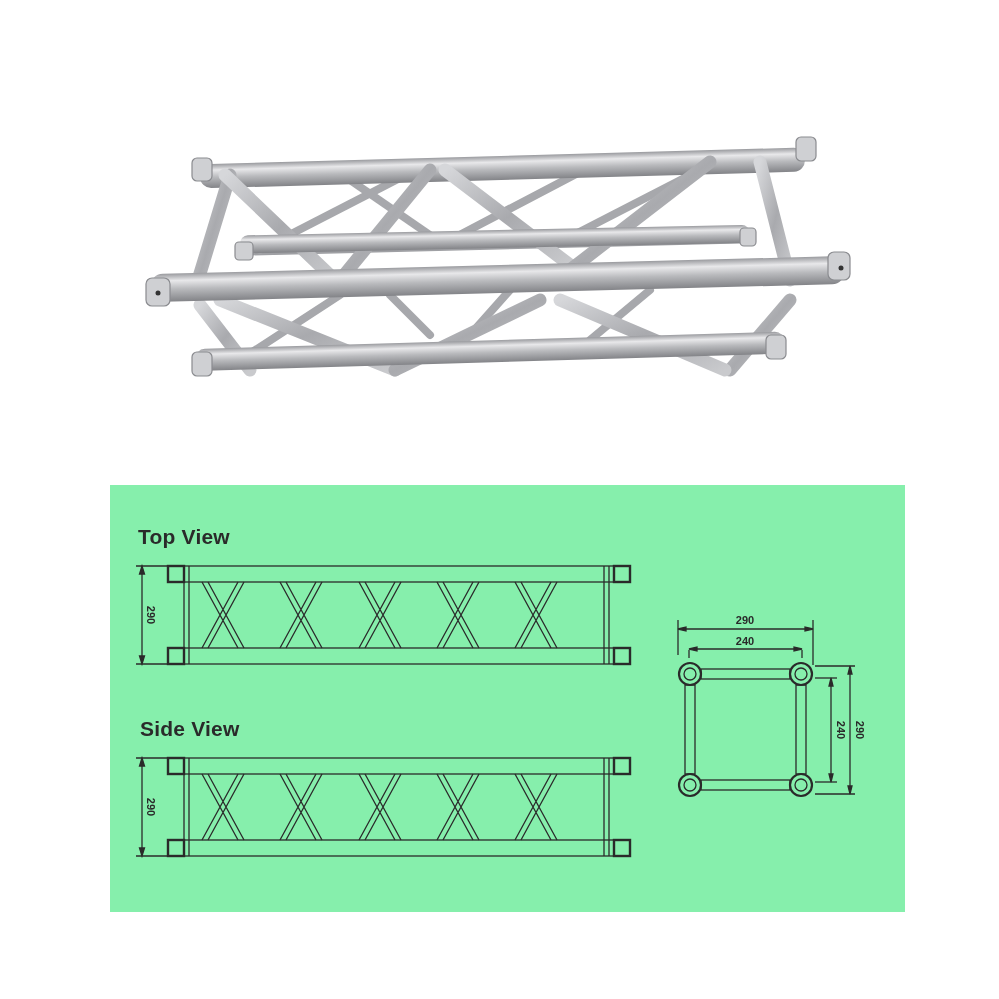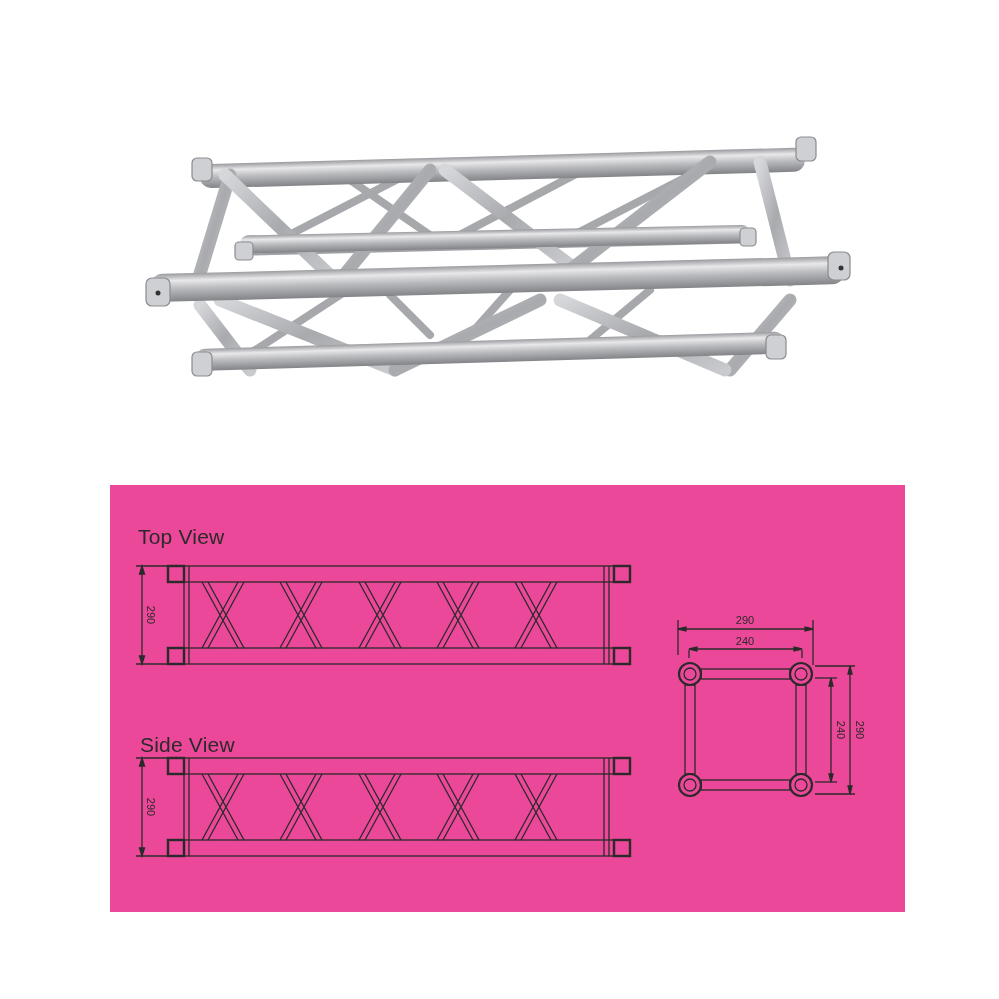--- a/index.html
+++ b/index.html
@@ -1,18 +1,18 @@
 <!DOCTYPE html>
 <html><head>
 <meta charset="utf-8">
 <style>
   html, body { margin: 0; padding: 0; background: #ffffff; }
   body { width: 999px; height: 999px; position: relative; overflow: hidden; font-family: "Liberation Sans", sans-serif; }
   .photo { position: absolute; left: 140px; top: 130px; width: 720px; height: 270px; }
-  .panel { position: absolute; left: 110px; top: 485px; width: 795px; height: 427px; background: #ec4899; }
+  .panel { position: absolute; left: 110px; top: 485px; width: 795px; height: 427px; background: #86efac; font-weight: bold; }
   .view-title { position: absolute; font-size: 21px; color: #2a2a2a; letter-spacing: 0.2px; font-family: "Liberation Sans", sans-serif; }
   .drawing { position: absolute; }
   svg text { font-family: "Liberation Sans", sans-serif; }
 </style>
 </head>
 <body>
 
 <div class="photo">
   <svg width="720" height="270" viewBox="0 0 720 270">
     <defs>
@@ -111,21 +111,21 @@
         <path d="M72 22 L108 88 M78 22 L114 88 M108 22 L72 88 M114 22 L78 88"></path>
         <path d="M150 22 L186 88 M156 22 L192 88 M186 22 L150 88 M192 22 L156 88"></path>
         <path d="M229 22 L265 88 M235 22 L271 88 M265 22 L229 88 M271 22 L235 88"></path>
         <path d="M307 22 L343 88 M313 22 L349 88 M343 22 L307 88 M349 22 L313 88"></path>
         <path d="M385 22 L421 88 M391 22 L427 88 M421 22 L385 88 M427 22 L391 88"></path>
       </g>
     </g>
     <text x="17" y="55" font-size="11" fill="#2a2a2a" transform="rotate(90 17 55)" text-anchor="middle">290</text>
   </svg>
 
-  <div class="view-title" style="left:30px; top:248px;">Side View</div>
+  <div class="view-title" style="left:30px; top:232px;">Side View</div>
 
   <svg class="drawing" style="left:20px; top:267px;" width="510" height="110" viewBox="0 0 510 110">
     <g fill="none" stroke="#2a2a2a" stroke-width="1.3">
       <line x1="6" y1="6" x2="40" y2="6"></line>
       <line x1="6" y1="104" x2="40" y2="104"></line>
       <line x1="12" y1="10" x2="12" y2="100"></line>
       <polygon points="12,6 9.5,14 14.5,14" fill="#2a2a2a"></polygon>
       <polygon points="12,104 9.5,96 14.5,96" fill="#2a2a2a"></polygon>
       <rect x="38" y="6" width="462" height="16"></rect>
       <rect x="38" y="88" width="462" height="16"></rect>

